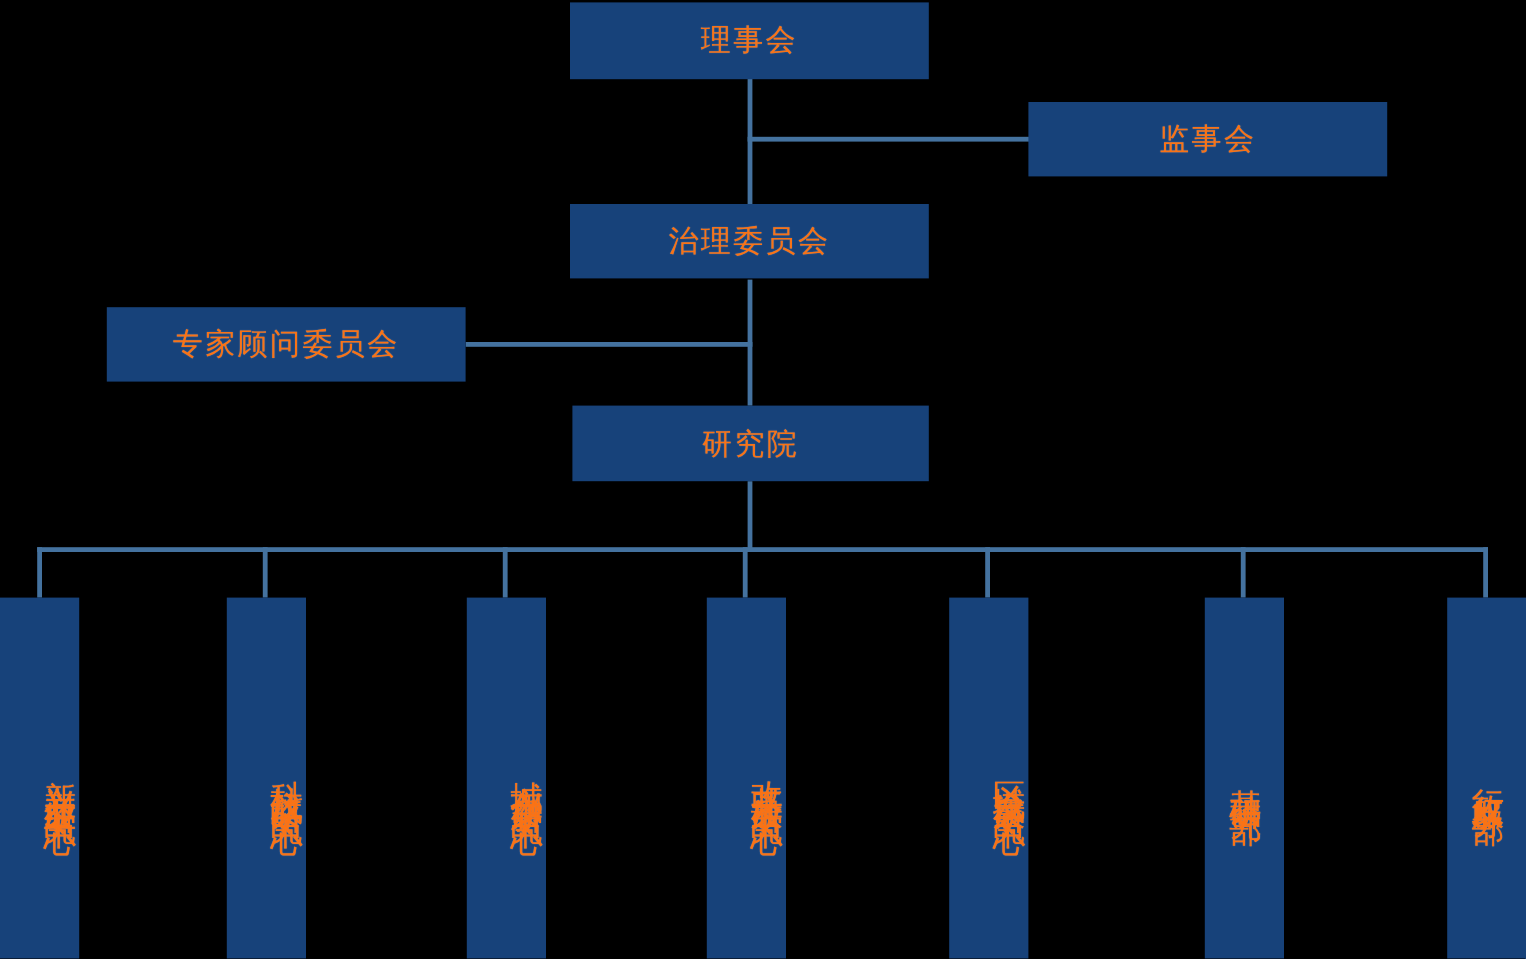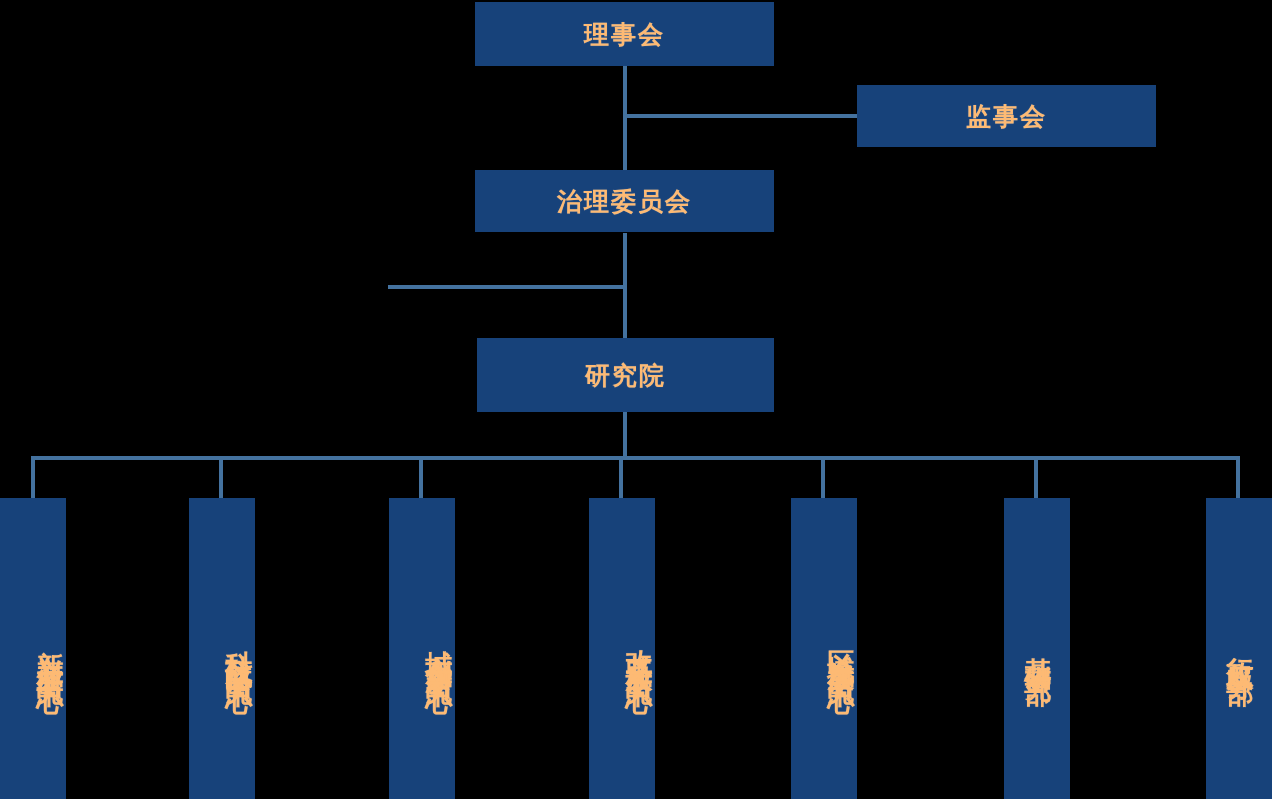--- a/index.html
+++ b/index.html
@@ -14,29 +14,28 @@
   #chart-root {
     position: relative;
     width: 1272px;
     height: 799px;
     background: #000000;
     overflow: hidden;
   }
   .node {
     position: absolute;
     background: #17427A;
-    color: #fdba74;
+    color: #f97316;
     display: flex;
     align-items: center;
     justify-content: center;
     text-align: center;
     box-sizing: border-box;
     letter-spacing: 2px;
     text-shadow: 0 0 1px rgba(255,255,255,0.35);
-    font-weight: bold;
   }
   .node.horizontal {
     font-size: 25px;
     line-height: 1.2;
   }
   .node.vertical {
     writing-mode: vertical-rl;
     text-orientation: upright;
     font-size: 27px;
     line-height: 1.25;
@@ -80,22 +79,23 @@
   <div class="conn v" style="left:821px; top:456px; height:42px;"></div>
   <div class="conn v" style="left:1034px; top:456px; height:42px;"></div>
   <div class="conn v" style="left:1236px; top:456px; height:42px;"></div>
 
   <div class="node horizontal" style="left:475px; top:2px; width:299px; height:64px;">理事会</div>
 
   <div class="node horizontal" style="left:475px; top:170px; width:299px; height:62px;">治理委员会</div>
 
   <div class="node horizontal" style="left:857px; top:85px; width:299px; height:62px;">监事会</div>
 
+  <div class="node horizontal" style="left:89px; top:256px; width:299px; height:62px;">专家顾问委员会</div>
 
-  <div class="node horizontal" style="left:477px; top:338px; width:297px; height:74px;">研究院</div>
+  <div class="node horizontal" style="left:477px; top:338px; width:297px; height:63px;">研究院</div>
 
   <div class="node vertical" style="left:0px; top:498px; width:66px; height:301px;">新兴产业研究中心</div>
 
   <div class="node vertical" style="left:189px; top:498px; width:66px; height:301px;">科技战略研究中心</div>
 
   <div class="node vertical" style="left:389px; top:498px; width:66px; height:301px;">城市创新研究中心</div>
 
   <div class="node vertical" style="left:589px; top:498px; width:66px; height:301px;">改革开放研究中心</div>
 
   <div class="node vertical" style="left:791px; top:498px; width:66px; height:301px;">区域发展研究中心</div>

